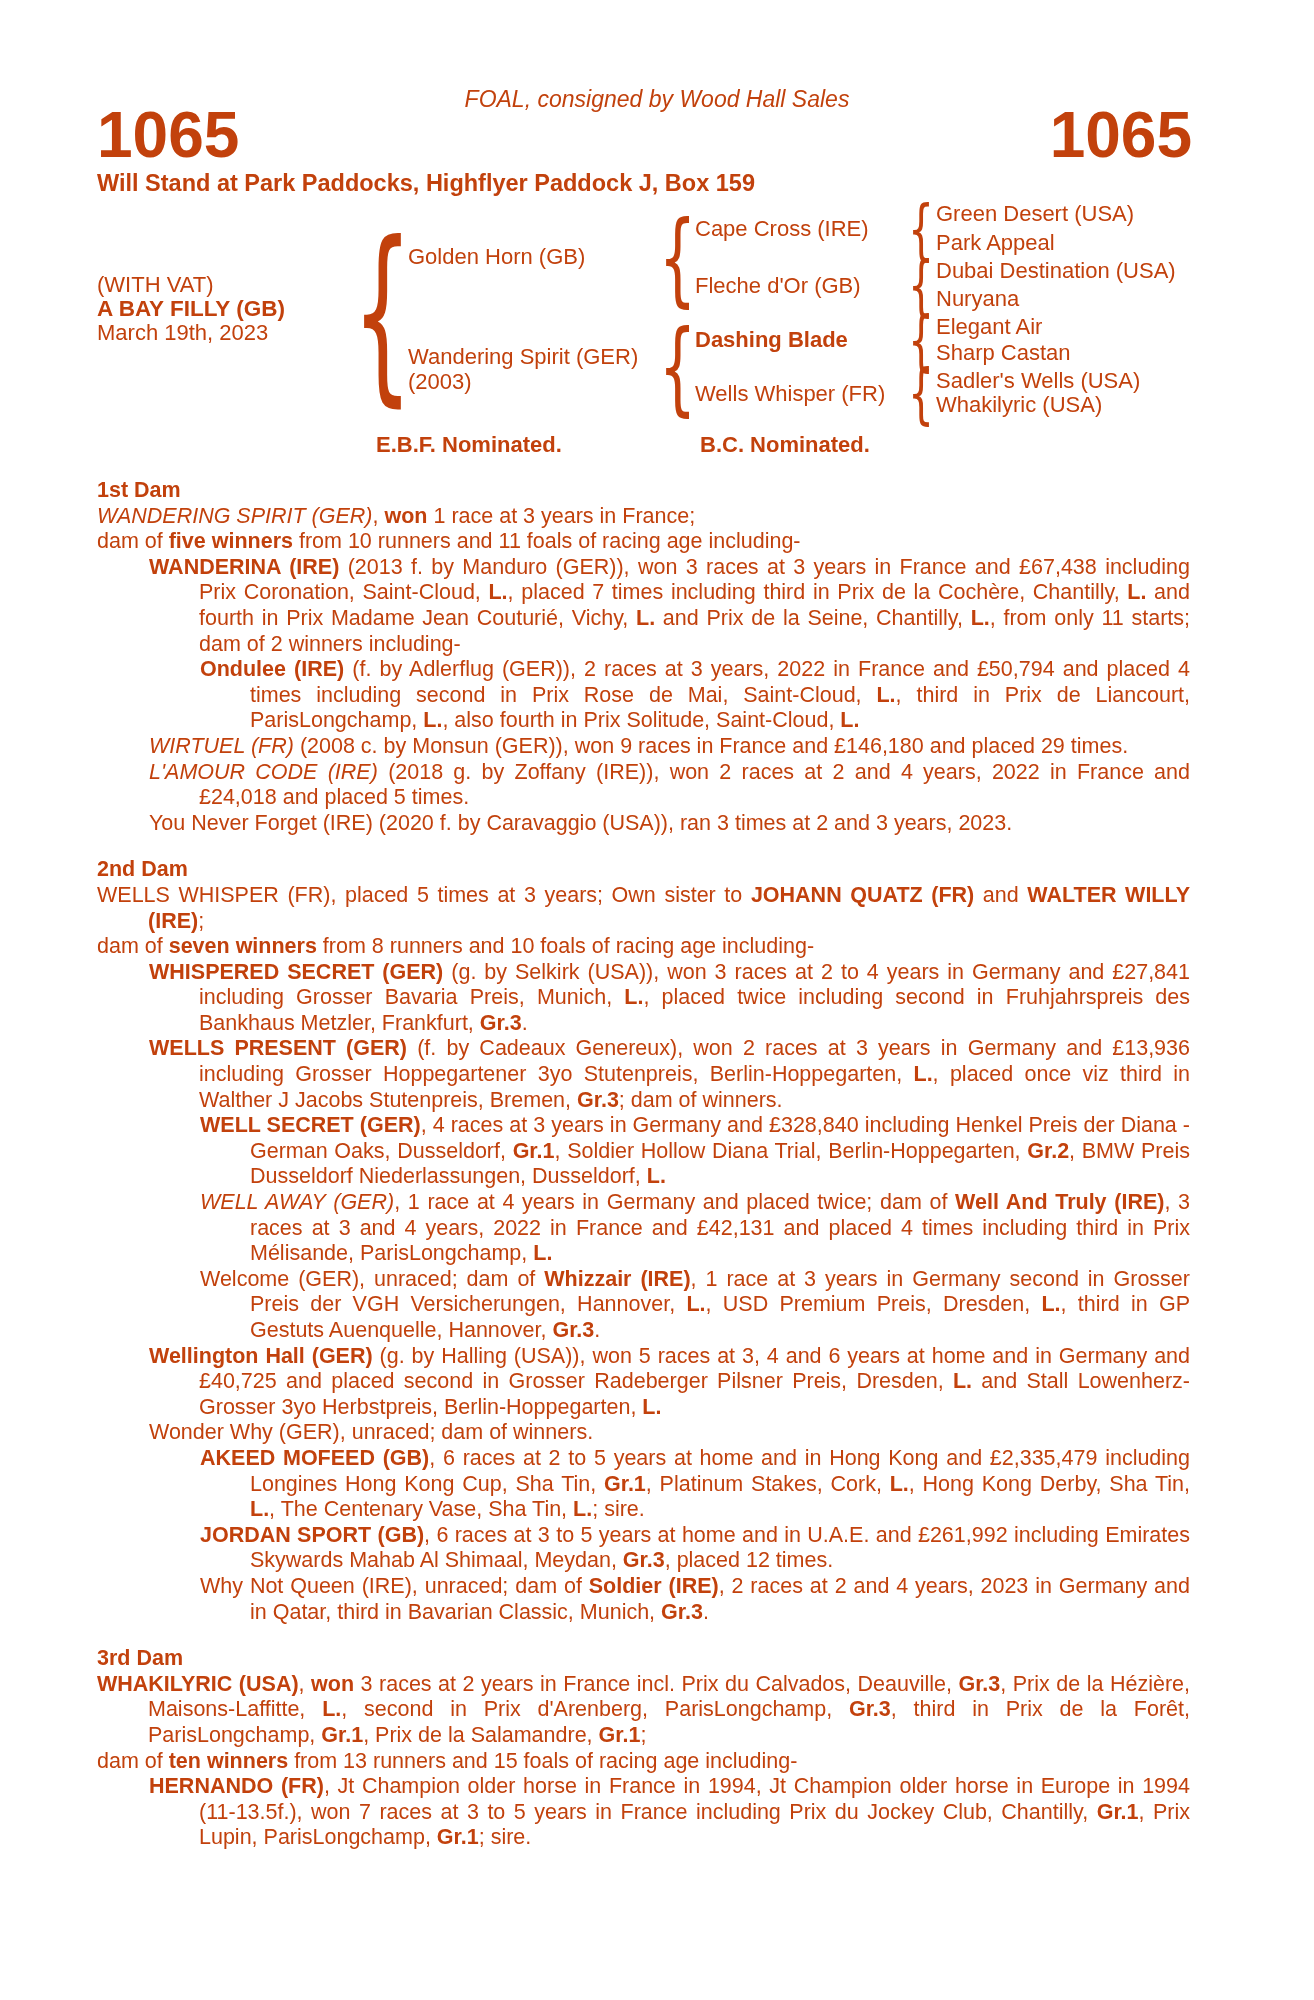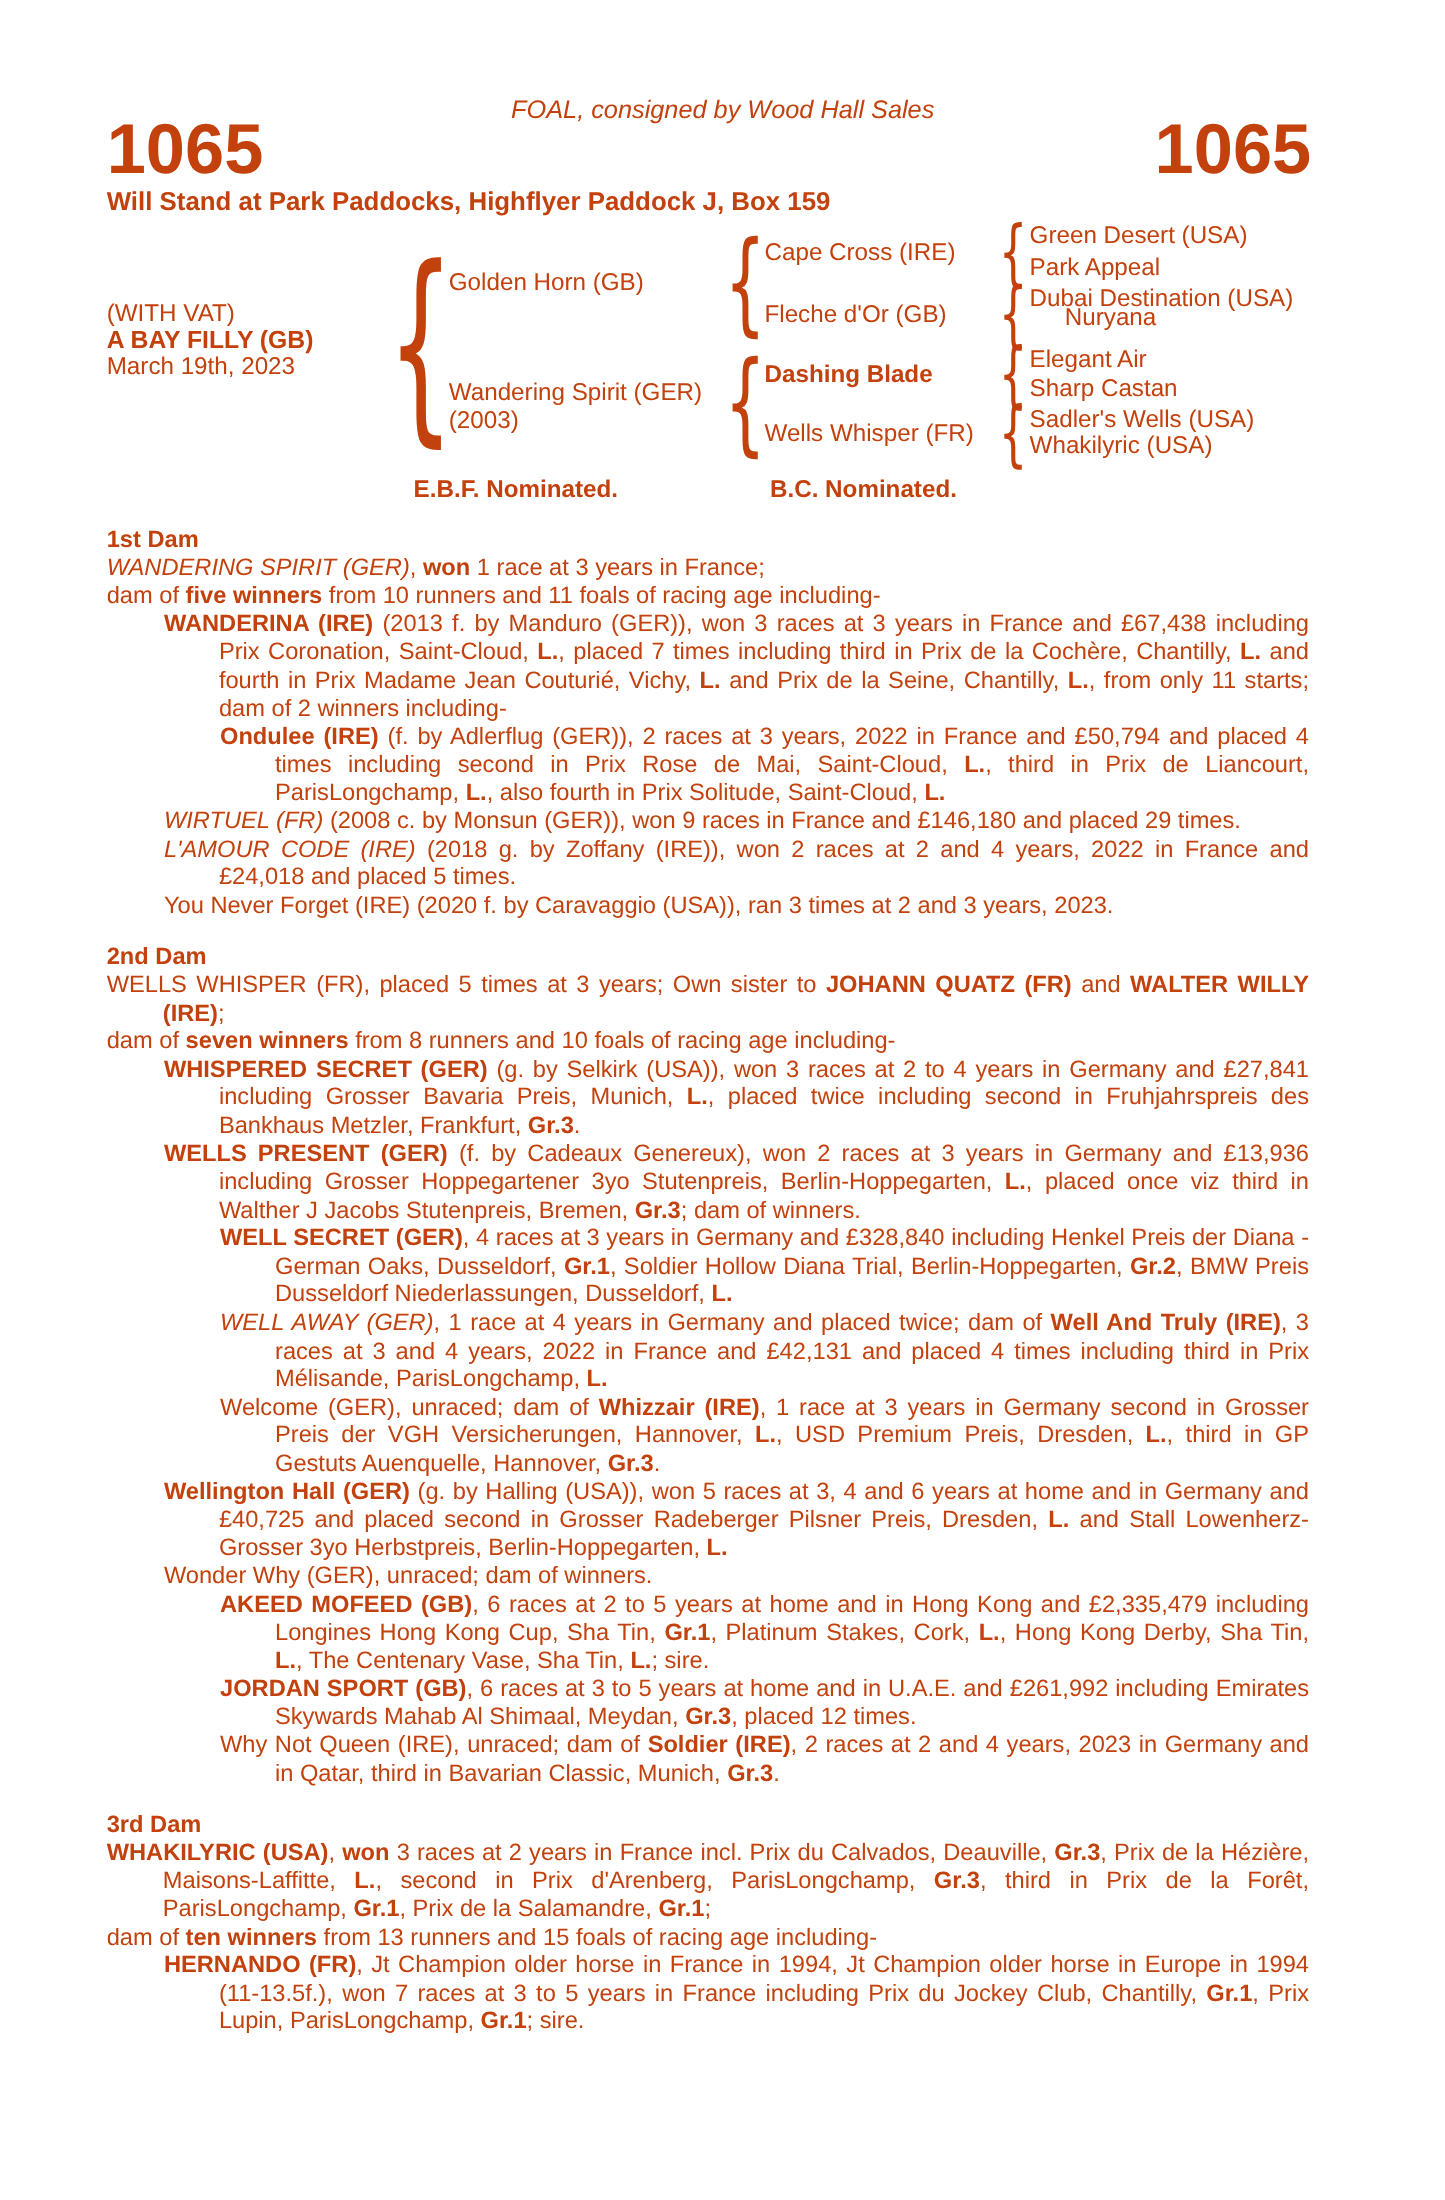--- a/index.html
+++ b/index.html
@@ -85,21 +85,21 @@
     <div class="brace brace-sm" style="left:896px;top:312px;width:50px;height:58px;">
         <span>{</span>
       </div>
     <div class="brace brace-sm" style="left:896px;top:365px;width:50px;height:58px;">
         <span>{</span>
       </div>
 
     <div class="tree-item" style="left:936px;top:202px;">Green Desert (USA)</div>
     <div class="tree-item" style="left:936px;top:231px;">Park Appeal</div>
     <div class="tree-item" style="left:936px;top:259px;">Dubai Destination (USA)</div>
-    <div class="tree-item" style="left:936px;top:276px;margin-left:32px;">Nuryana</div>
+    <div class="tree-item" style="left:936px;top:287px;">Nuryana</div>
     <div class="tree-item" style="left:936px;top:315px;">Elegant Air</div>
     <div class="tree-item" style="left:936px;top:341px;">Sharp Castan</div>
     <div class="tree-item" style="left:936px;top:369px;">Sadler's Wells (USA)</div>
     <div class="tree-item" style="left:936px;top:393px;">Whakilyric (USA)</div>
   </div>
 
   <div class="nominations">
     <span class="ebf">E.B.F. Nominated.</span>
     <span class="bc">B.C. Nominated.</span>
   </div>

